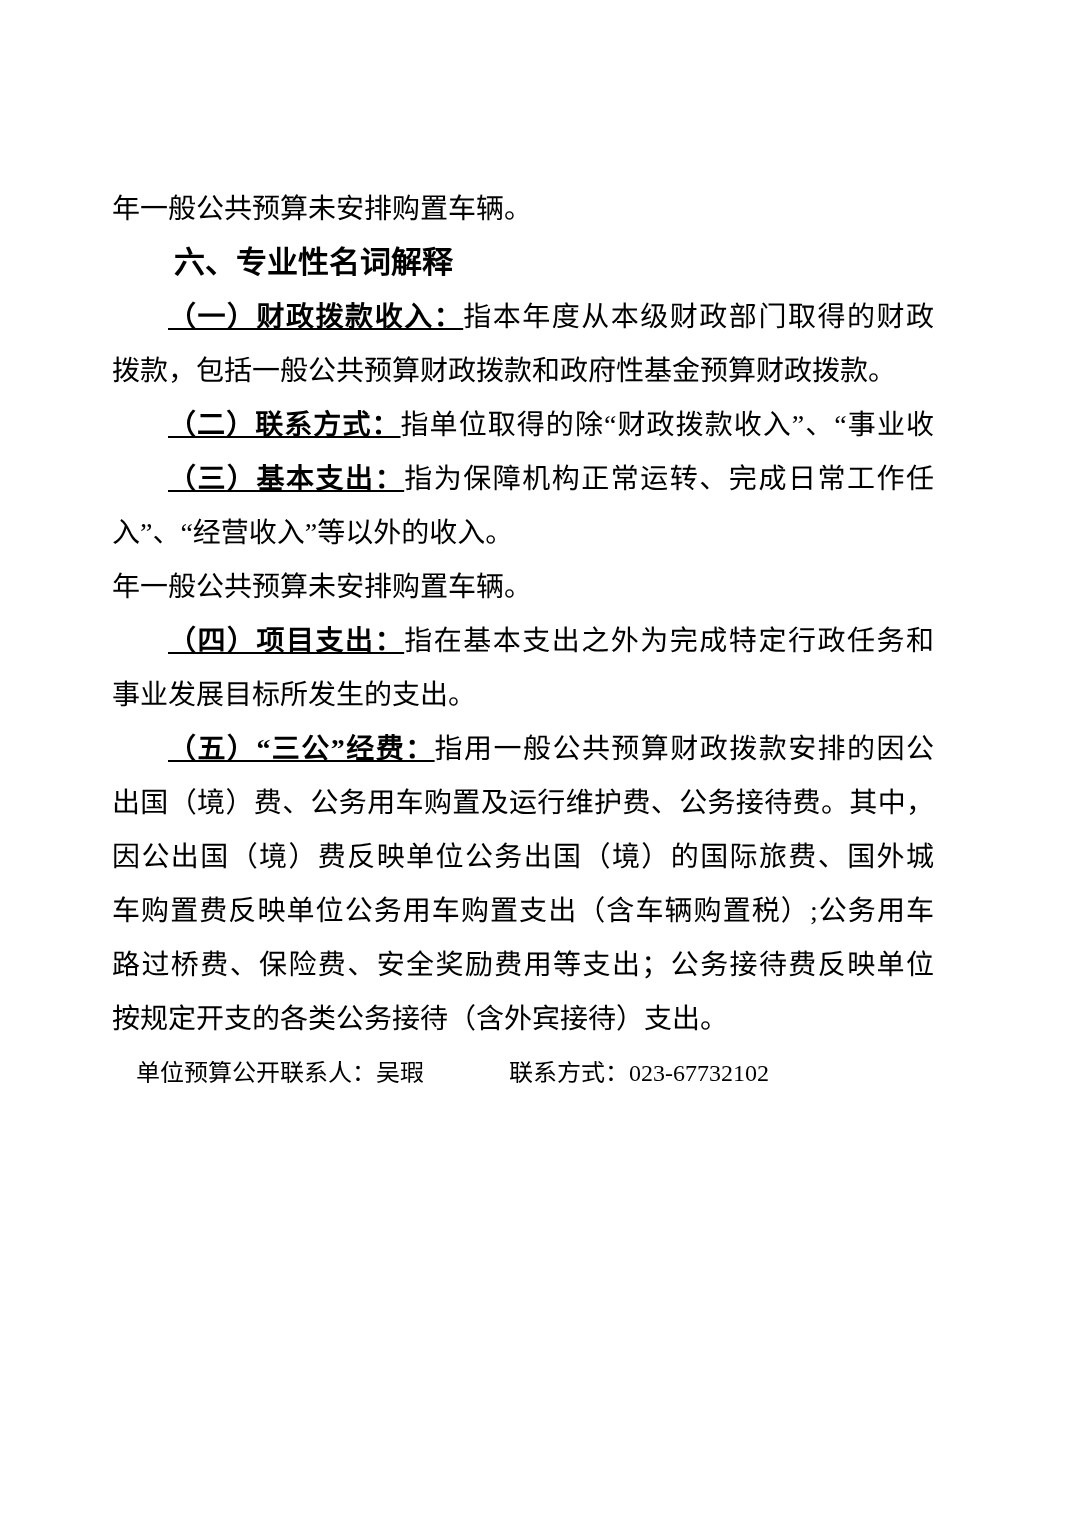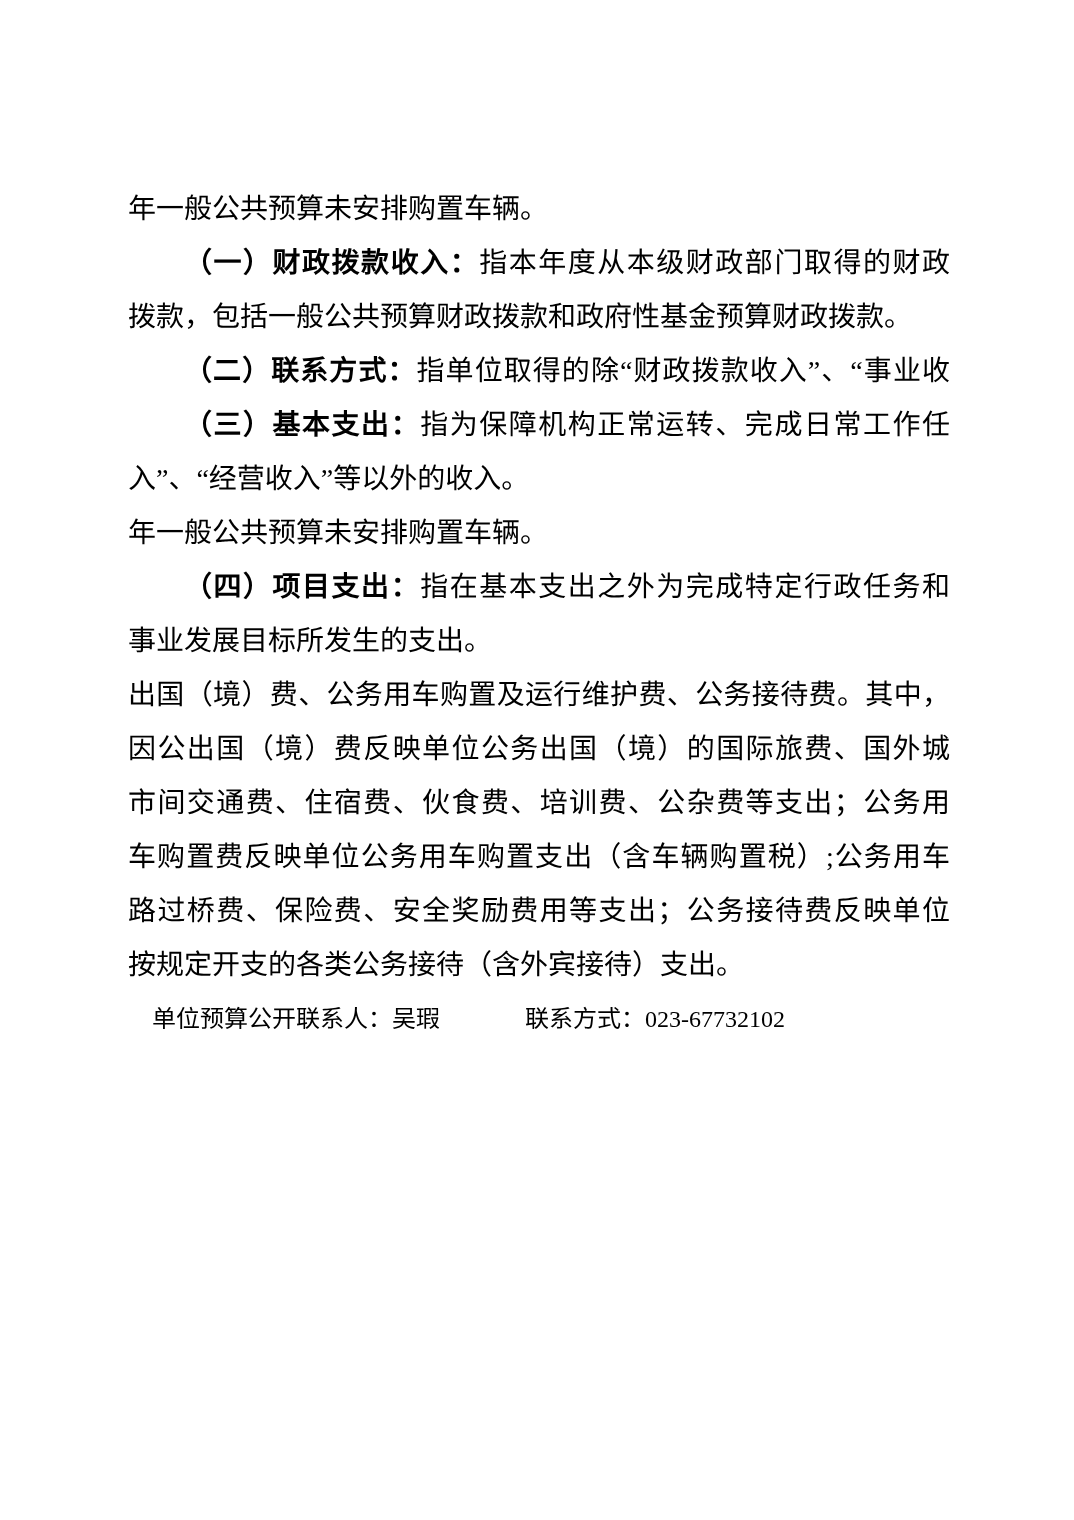--- a/index.html
+++ b/index.html
@@ -10,21 +10,21 @@
   .page {
     position: relative;
     width: 1074px;
     height: 1520px;
     background: #ffffff;
     overflow: hidden;
     color: #000000;
   }
   .content {
     position: absolute;
-    left: 128px;
+    left: 112px;
     top: 182px;
     width: 822px;
     font-family: "Liberation Serif", "DejaVu Serif", serif;
     font-size: 28px;
     line-height: 54px;
   }
   .ln {
     text-align: justify;
     min-height: 54px;
   }
@@ -36,20 +36,21 @@
   }
   .heading {
     font-family: "Liberation Sans", "DejaVu Sans", sans-serif;
     font-weight: 700;
     font-size: 31px;
     text-align: left;
     text-align-last: left;
   }
   .label {
     font-weight: 700;
+    text-decoration: underline;
   }
   .contact {
     font-size: 24px;
     text-indent: 1em;
     text-align: center;
     text-align-last: left;
     white-space: nowrap;
   }
   .gap {
     display: inline-block;
@@ -58,36 +59,37 @@
   }
 </style>
 </head>
 <body>
 
 <div class="page">
   <div class="content">
 
     <div class="ln">年一般公共预算未安排购置车辆。</div>
 
+    <div class="ln ind heading">六、专业性名词解释</div>
 
     <div class="ln ind full"><span class="label">（一）财政拨款收入：</span><span>指本年度从本级财政部门取得的财政</span></div>
     <div class="ln">拨款，包括一般公共预算财政拨款和政府性基金预算财政拨款。</div>
 
     <div class="ln ind full"><span class="label">（二）联系方式：</span><span>指单位取得的除“财政拨款收入”、“事业收</span></div>
     <div class="ln ind full"><span class="label">（三）基本支出：</span><span>指为保障机构正常运转、完成日常工作任</span></div>
 
     <div class="ln">入”、“经营收入”等以外的收入。</div>
     <div class="ln">年一般公共预算未安排购置车辆。</div>
 
     <div class="ln ind full"><span class="label">（四）项目支出：</span><span>指在基本支出之外为完成特定行政任务和</span></div>
     <div class="ln">事业发展目标所发生的支出。</div>
 
+    <div class="ln ind full"><span class="label">（五）“三公”经费：</span><span>指用一般公共预算财政拨款安排的因公</span></div>
     <div class="ln full">出国（境）费、公务用车购置及运行维护费、公务接待费。其中，</div>
     <div class="ln full">因公出国（境）费反映单位公务出国（境）的国际旅费、国外城</div>
-    <div class="ln full">市间交通费、住宿费、伙食费、培训费、公杂费等支出；公务用</div>
     <div class="ln full">车购置费反映单位公务用车购置支出（含车辆购置税）;公务用车</div>
     <div class="ln full">路过桥费、保险费、安全奖励费用等支出；公务接待费反映单位</div>
     <div class="ln">按规定开支的各类公务接待（含外宾接待）支出。</div>
 
     <div class="ln contact"><span>单位预算公开联系人：吴瑕</span><span class="gap"></span><span>联系方式：023-67732102</span></div>
 
   </div>
 </div>
 
 </body></html>

